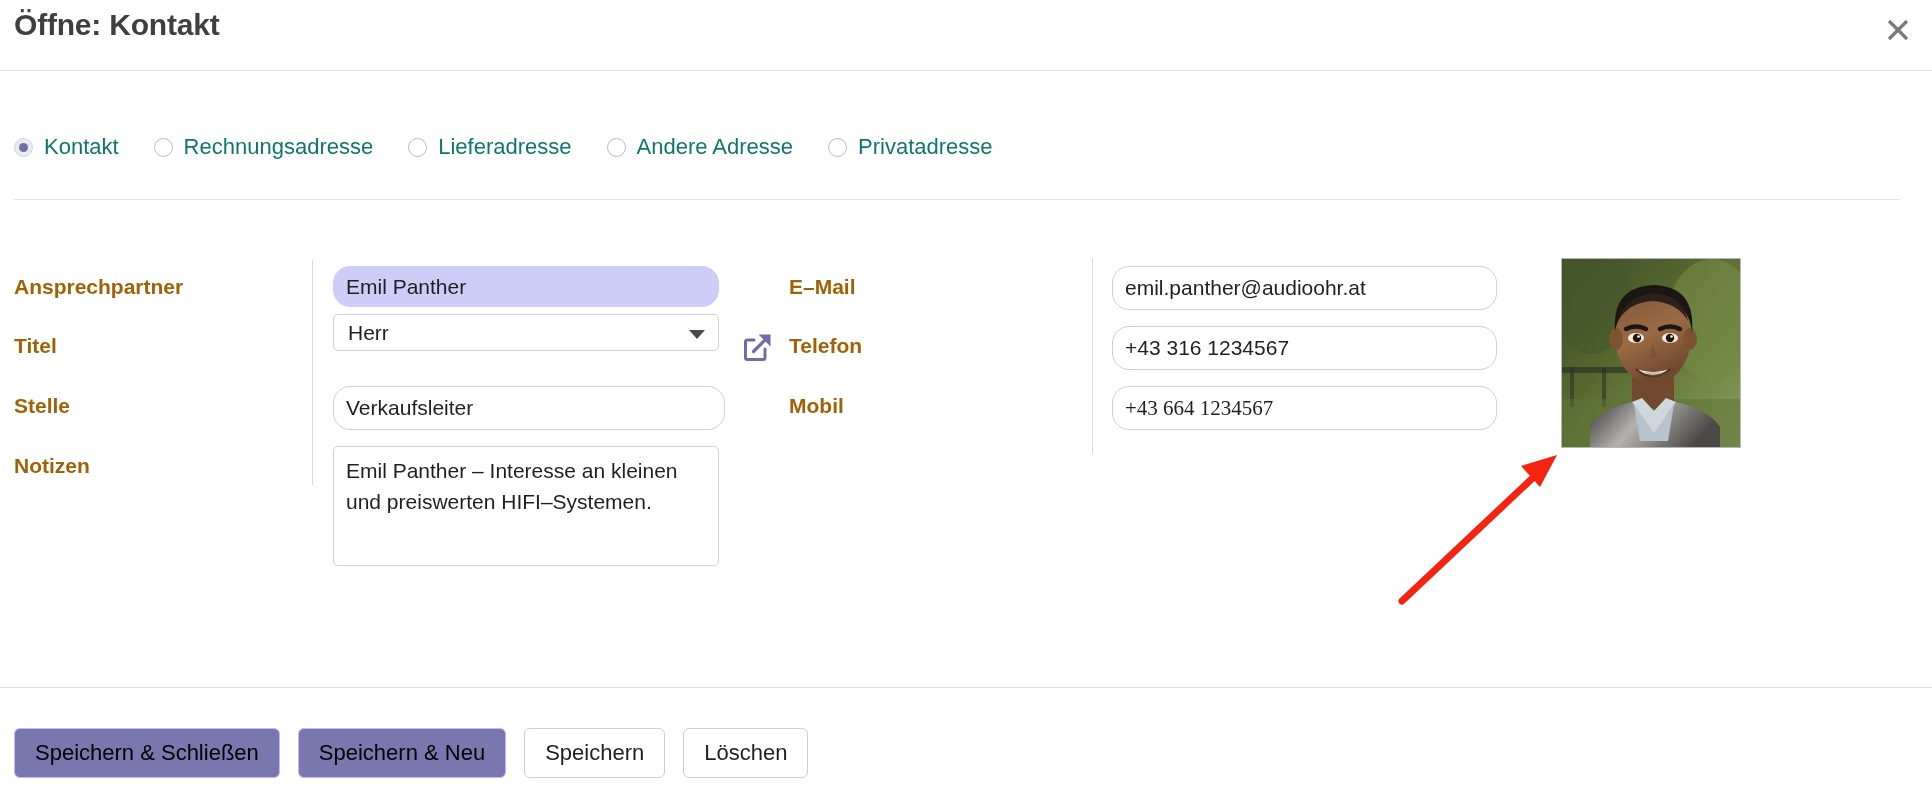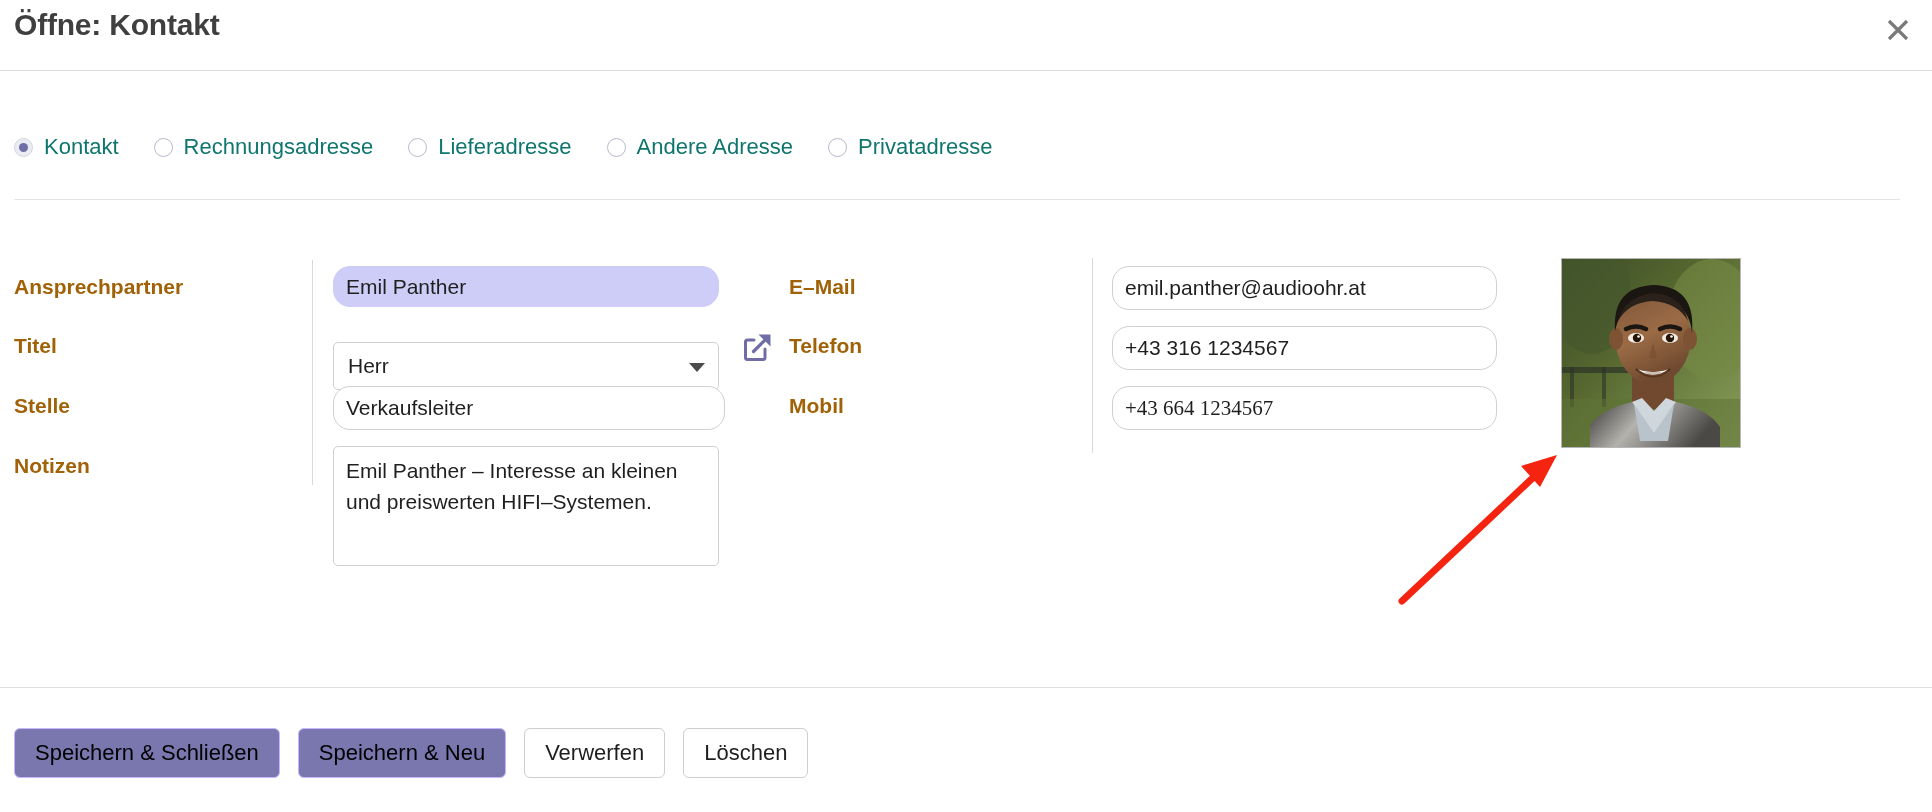--- a/index.html
+++ b/index.html
@@ -277,21 +277,21 @@
     <div class="col-sep" style="left:312px; top:50px; height:225px;"></div>
     <div class="col-sep" style="left:1092px; top:48px; height:195px;"></div>
 
     <div class="field-label" style="left:14px; top:65px;">Ansprechpartner</div>
     <div class="field-label" style="left:14px; top:124px;">Titel</div>
     <div class="field-label" style="left:14px; top:184px;">Stelle</div>
     <div class="field-label" style="left:14px; top:244px;">Notizen</div>
 
     <input class="input-box highlight" style="left: 333px; top: 56px; width: 386px; height: 41px;" value="Emil Panther">
 
-    <div class="select-box" style="left:333px; top:132px; width:386px; height:48px;padding-left:14px;">
+    <div class="select-box" style="left:333px; top:104px; width:386px; height:37px;padding-left:14px;">
       <span>Herr</span>
       <span class="select-arrow"></span>
     </div>
 
     <input class="input-box" style="left: 333px; top: 176px; width: 392px; height: 44px;" value="Verkaufsleiter">
 
     <textarea class="textarea-box" style="left: 333px; top: 236px; width: 386px; height: 120px;">Emil Panther – Interesse an kleinen und preiswerten HIFI–Systemen.</textarea>
 
     <div class="field-label" style="left:789px; top:65px;">E–Mail</div>
     <div class="field-label" style="left:789px; top:124px;">Telefon</div>
@@ -376,18 +376,18 @@
   <svg class="arrow-overlay" viewBox="0 0 1932 812">
     <line x1="1402" y1="601" x2="1538" y2="473" stroke="#f42410" stroke-width="7" stroke-linecap="round"></line>
     <path d="M1557 455 L1521 466 L1540 487 Z" fill="#f42410"></path>
   </svg>
 
   <div class="divider-full" style="top:687px;"></div>
   <div class="footer">
     <div class="btn-row">
       <div class="btn btn-primary">Speichern &amp; Schließen</div>
       <div class="btn btn-primary">Speichern &amp; Neu</div>
-      <div class="btn btn-secondary">Verwerfen</div>
+      <div class="btn btn-secondary">Speichern</div>
       <div class="btn btn-secondary">Löschen</div>
     </div>
   </div>
 
 </div>
 
 </body></html>

